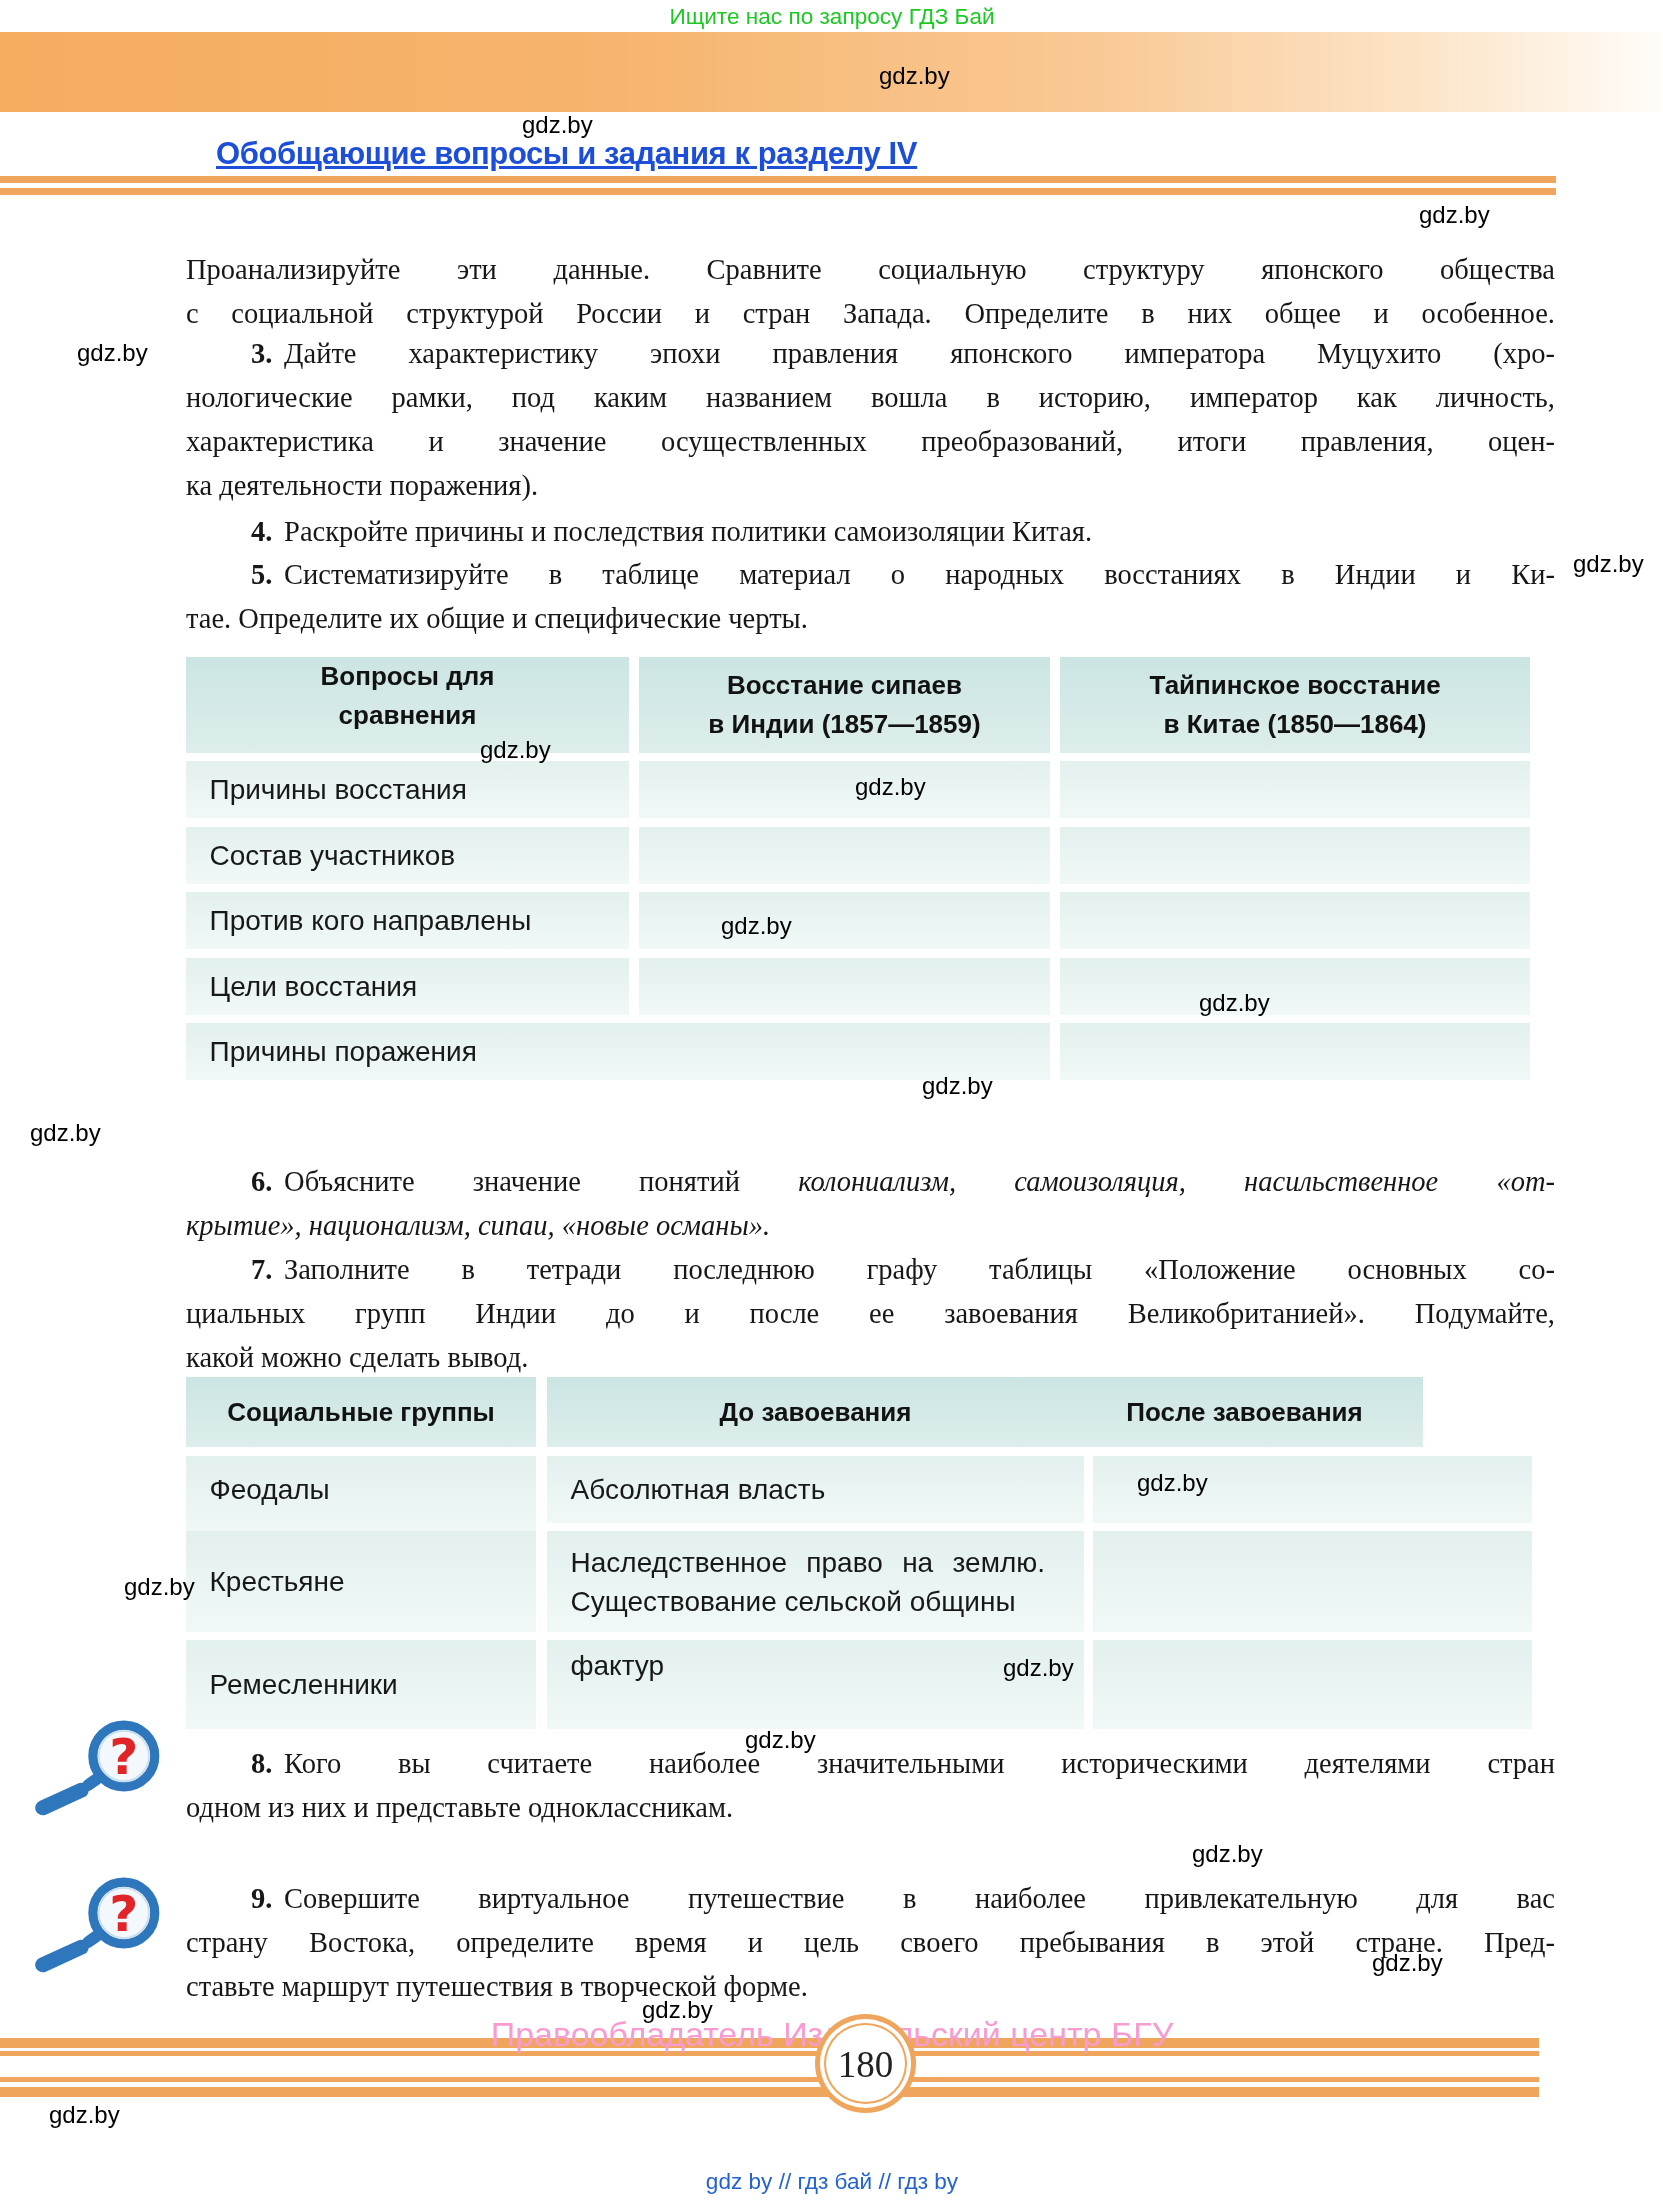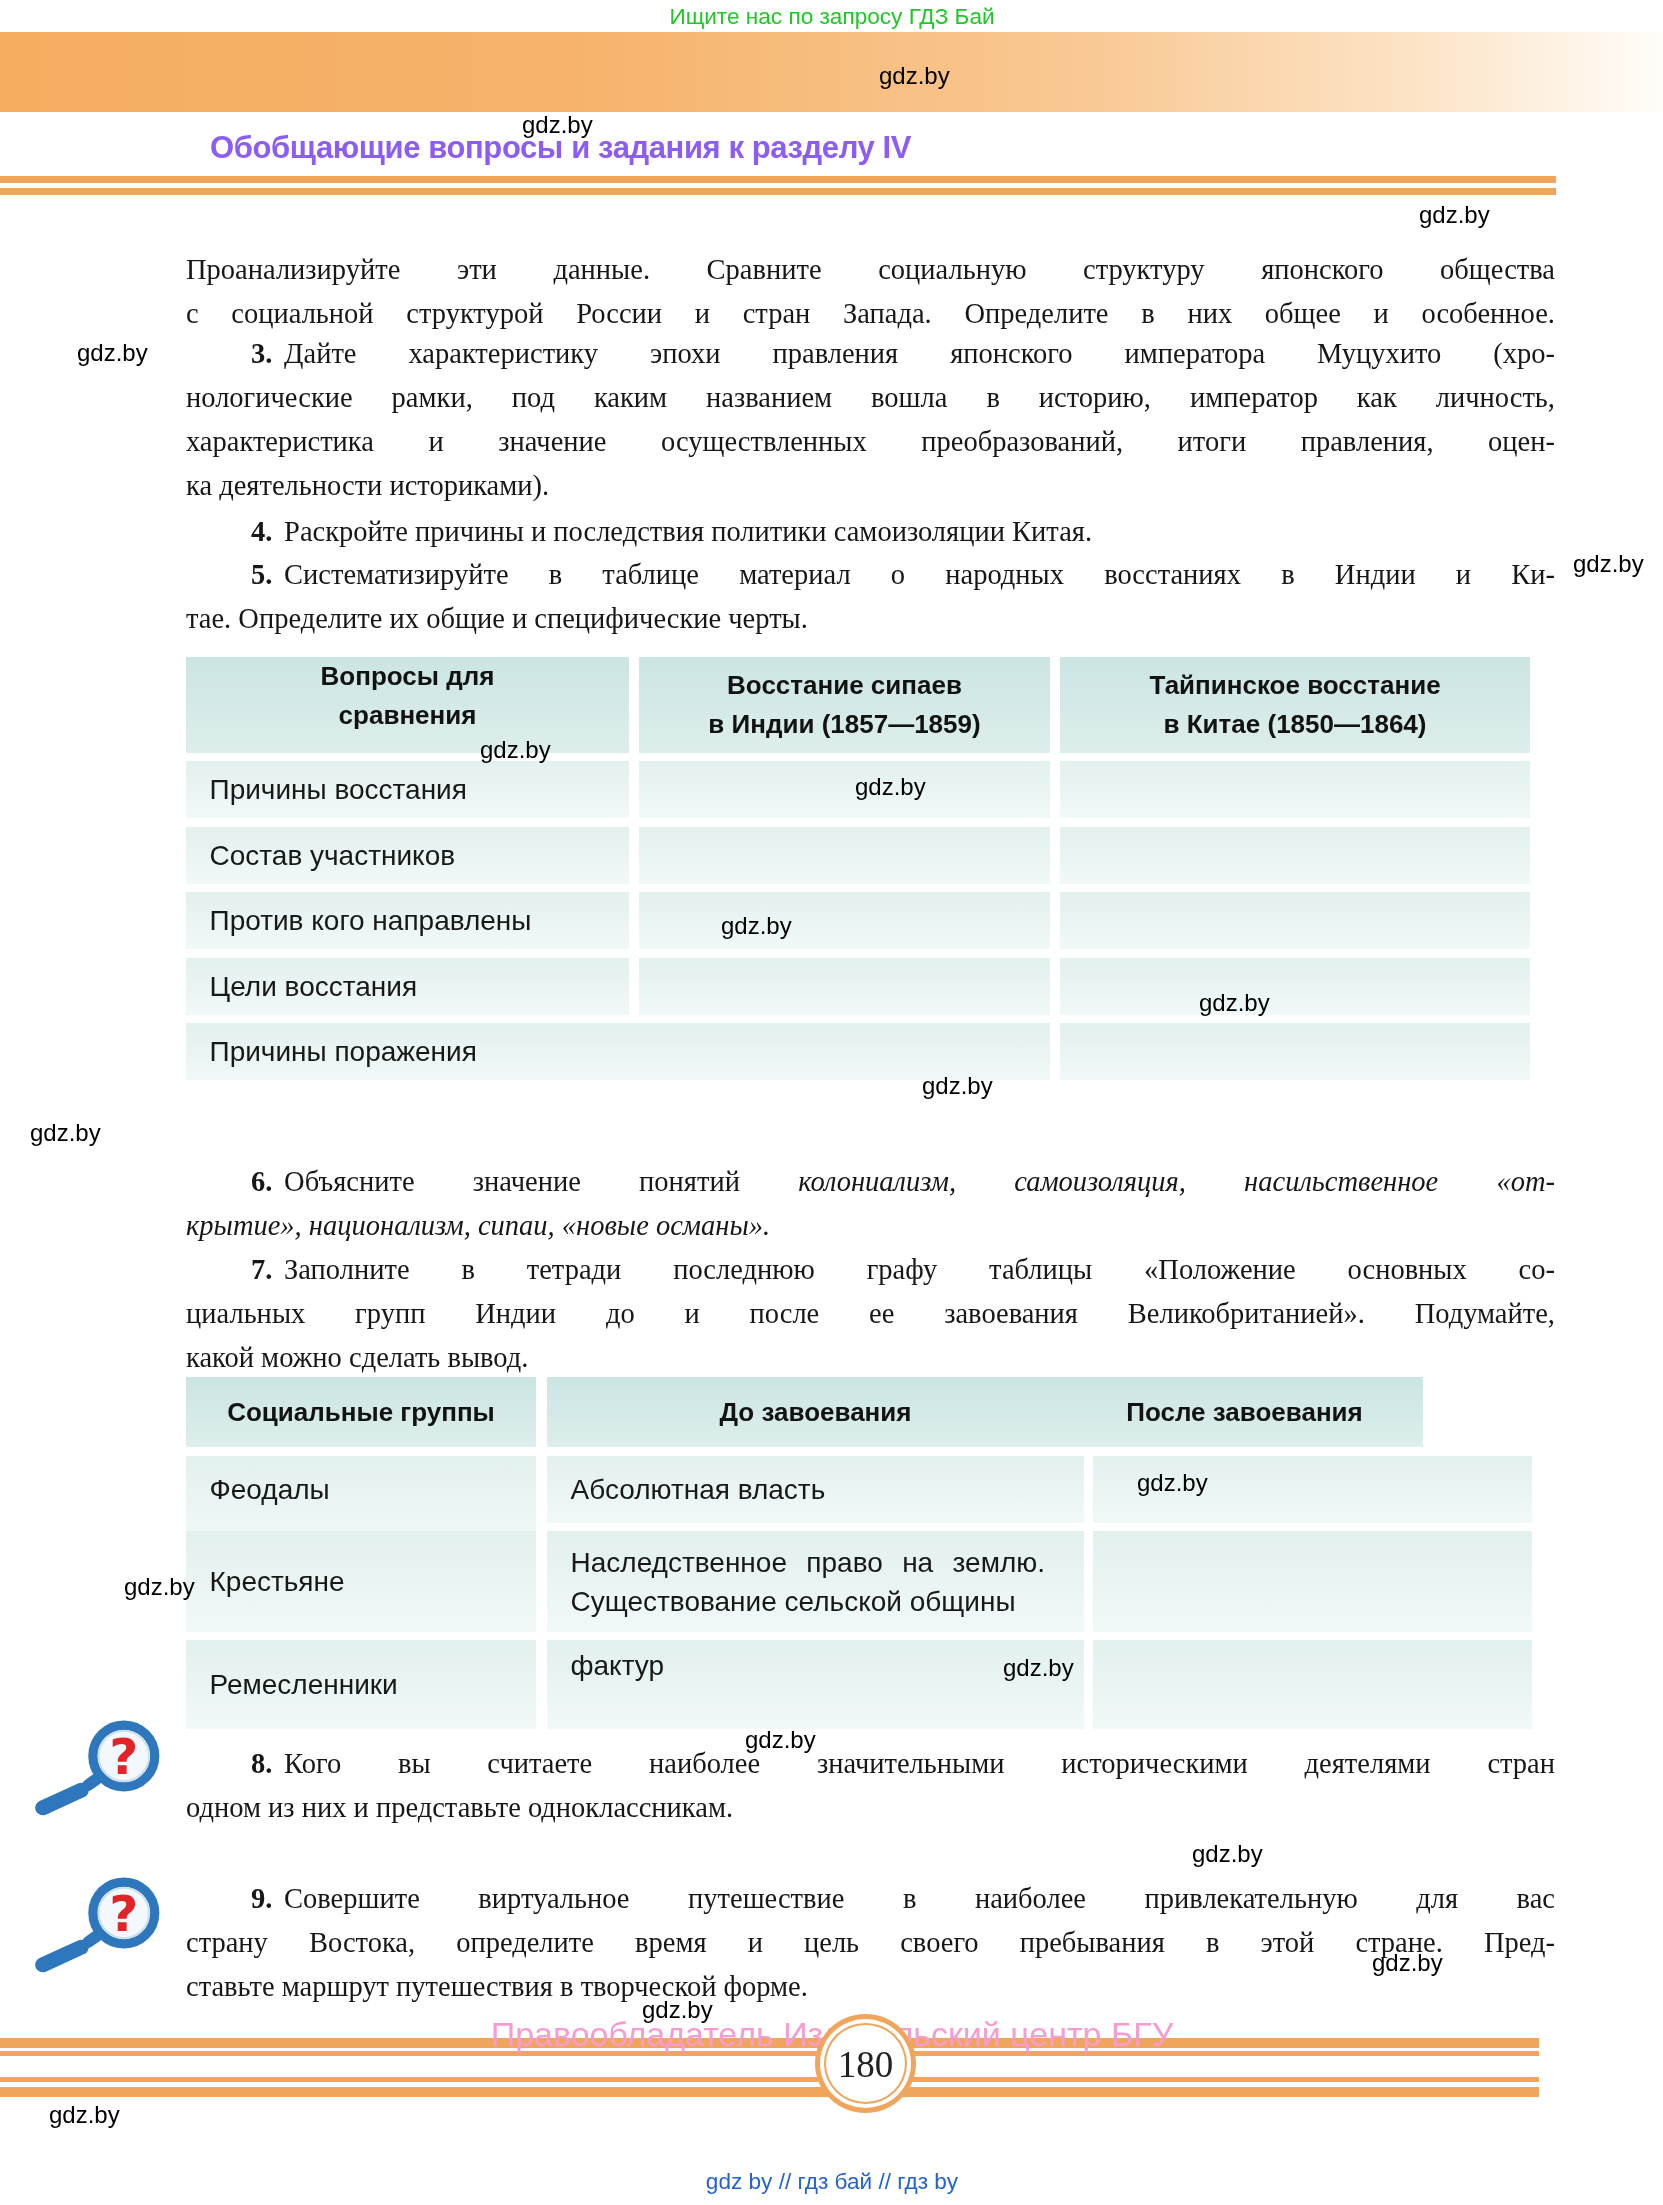--- a/index.html
+++ b/index.html
@@ -5,23 +5,23 @@
   html,body{margin:0;padding:0;background:#9a9a9a;}
   .page{position:relative;width:1664px;height:2205px;background:#ffffff;overflow:hidden;
         font-family:"Liberation Serif","DejaVu Serif",serif;}
 
   .promo{position:absolute;left:0;top:3.4px;width:100%;text-align:center;
          font:500 22.6px/27px "Liberation Sans","DejaVu Sans",sans-serif;color:#1ec824;}
 
   .orange-bar{position:absolute;left:0;top:32px;width:100%;height:80px;
       background:linear-gradient(90deg,#f5ad60 0%,#f6b36c 35%,#f9c893 65%,#fce3c6 85%,#fffdf9 100%);}
 
-  .title{position:absolute;left:208px;top:127px;margin:2px;
+  .title{position:absolute;left:208px;top:127px;margin:8px;
          font:bold 31px/37px "Liberation Sans","DejaVu Sans",sans-serif;
-         letter-spacing:-0.4px;color:#8b5cf6;}
+         letter-spacing:-0.4px;color:#1d4ed8;text-decoration:underline;}
 
   .sep{position:absolute;left:0;width:1556px;height:6.7px;background:#f0a55c;z-index:2;}
 
   
   .qblock{position:absolute;left:186px;width:1369px;}
   .tline{height:44px;line-height:44px;font-size:28.5px;color:#171717;
          text-align:justify;text-align-last:justify;white-space:nowrap;}
   .tline.last{text-align-last:auto;}
   .tline.first{padding-left:65px;}
   .qnum{font-weight:bold;padding-right:11.7px;}
@@ -73,21 +73,21 @@
 
   <div class="qblock" style="top:248px">
     <div class="tline">Проанализируйте эти данные. Сравните социальную структуру японского общества</div>
     <div class="tline">с социальной структурой России и стран Запада. Определите в них общее и особенное.</div>
   </div>
 
   <div class="qblock" style="top:332px">
     <div class="tline first"><span class="qnum">3.</span><span>Дайте характеристику эпохи правления японского императора Муцухито (хро-</span></div>
     <div class="tline">нологические рамки, под каким названием вошла в историю, император как личность,</div>
     <div class="tline">характеристика и значение осуществленных преобразований, итоги правления, оцен-</div>
-    <div class="tline last">ка деятельности историками).</div>
+    <div class="tline last">ка деятельности поражения).</div>
   </div>
 
   <div class="qblock" style="top:510px">
     <div class="tline first last"><span class="qnum">4.</span><span>Раскройте причины и последствия политики самоизоляции Китая.</span></div>
   </div>
 
   <div class="qblock" style="top:553px">
     <div class="tline first"><span class="qnum">5.</span><span>Систематизируйте в таблице материал о народных восстаниях в Индии и Ки-</span></div>
     <div class="tline last">тае. Определите их общие и специфические черты.</div>
   </div>

